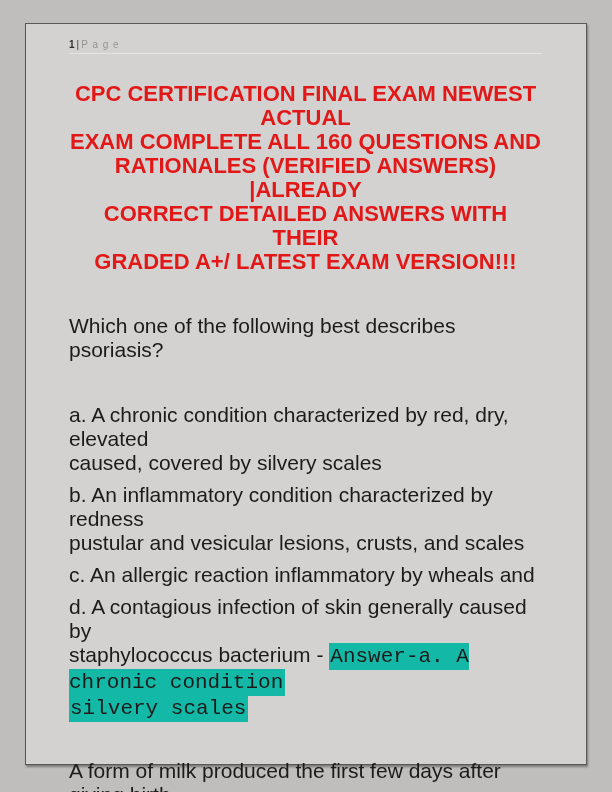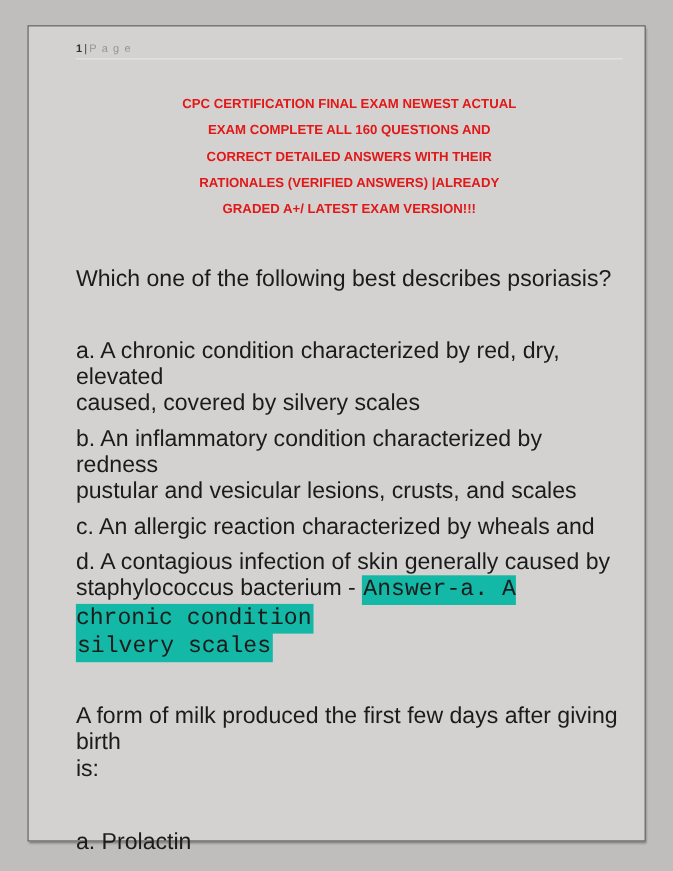--- a/index.html
+++ b/index.html
@@ -9,38 +9,38 @@
     font-family: "Liberation Sans", "DejaVu Sans", sans-serif;
     overflow: hidden;
   }
   .page {
     position: absolute;
     left: 25px; top: 23px;
     width: 562px; height: 742px;
     background: #d3d2d0;
     border: 1px solid #58575a;
     box-shadow: 1px 2px 2px rgba(40,40,40,0.45);
-    padding: 13px 20px 0 43px;
+    padding: 13px 44px 0 43px;
   }
   .header-block {
     font-size: 10px;
     line-height: 15px;
     border-bottom: 1px solid #e6e5e3;
     padding-bottom: 1px;
     color: #2f2e2e;
   }
   .page-num { font-weight: bold; color: #2f2e2e; }
   .header-sep { color: #3a3939; padding: 0 2px; }
   .header-label { color: #96948f; letter-spacing: 1px; }
   .doc-title {
     margin-top: 28px;
     text-align: center;
     color: #e21717;
     font-weight: bold;
-    font-size: 12px;
+    font-size: 22px;
     line-height: 24px;
   }
   .body-text {
     color: #1c1b1b;
     font-size: 21px;
     line-height: 24px;
   }
   .q1 { margin-top: 40px; }
   .opt-a { margin-top: 41px; }
   .opt { margin-top: 8px; }
@@ -57,39 +57,39 @@
 
 <div class="page">
 
   <div class="header-block">
     <span class="page-num">1</span><span class="header-sep">|</span><span class="header-label">P a g e</span>
   </div>
 
   <div class="doc-title">
     <div>CPC CERTIFICATION FINAL EXAM NEWEST ACTUAL</div>
     <div>EXAM COMPLETE ALL 160 QUESTIONS AND</div>
+    <div>RATIONALES (VERIFIED ANSWERS) |ALREADY</div>
     <div>CORRECT DETAILED ANSWERS WITH THEIR</div>
-    <div>RATIONALES (VERIFIED ANSWERS) |ALREADY</div>
     <div>GRADED A+/ LATEST EXAM VERSION!!!</div>
   </div>
 
   <div class="body-text q1">Which one of the following best describes psoriasis?</div>
 
   <div class="body-text opt-a">
     <div>a. A chronic condition characterized by red, dry, elevated</div>
     <div>caused, covered by silvery scales</div>
   </div>
 
   <div class="body-text opt">
     <div>b. An inflammatory condition characterized by redness</div>
     <div>pustular and vesicular lesions, crusts, and scales</div>
   </div>
 
   <div class="body-text opt">
-    <div>c. An allergic reaction characterized by wheals and</div>
+    <div>c. An allergic reaction inflammatory by wheals and</div>
   </div>
 
   <div class="body-text opt">
     <div>d. A contagious infection of skin generally caused by</div>
     <div><span>staphylococcus bacterium - </span><span class="hl">Answer-a. A chronic condition</span></div>
     <div><span class="hl">silvery scales</span></div>
   </div>
 
   <div class="body-text q2">
     <div>A form of milk produced the first few days after giving birth</div>

